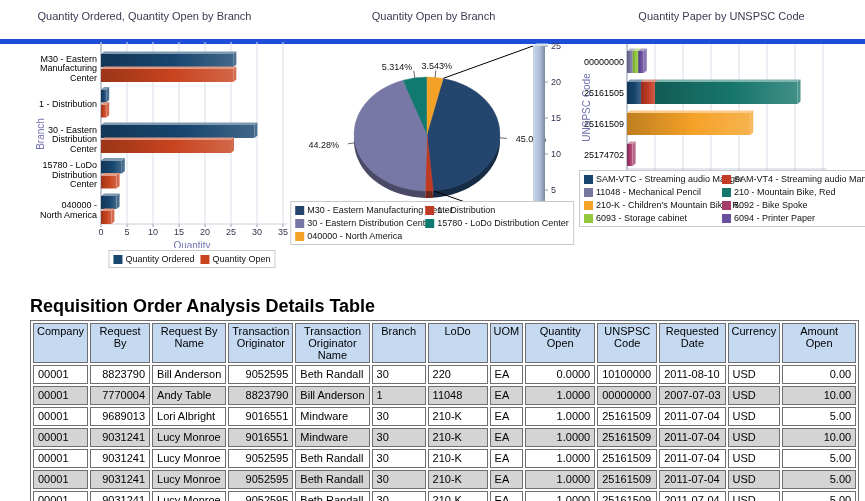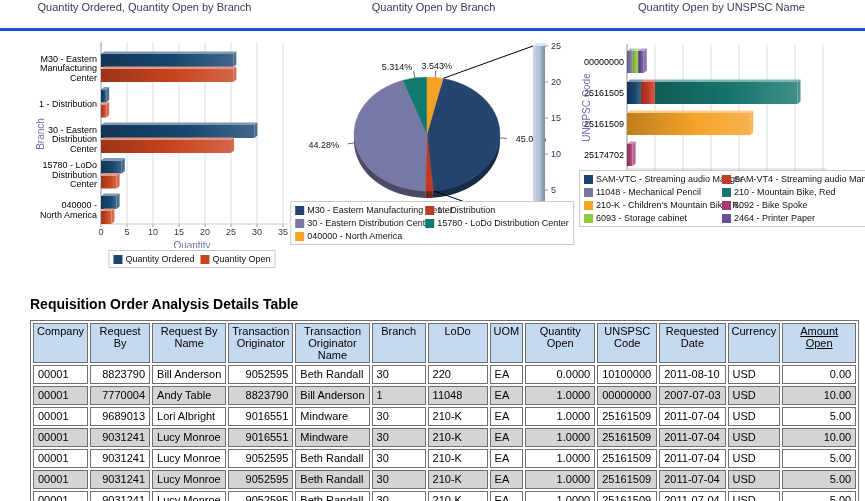--- a/index.html
+++ b/index.html
@@ -1,30 +1,30 @@
 <!DOCTYPE html>
 <html><head>
 <meta charset="utf-8">
 <style>
   html,body{margin:0;padding:0;background:#fff;}
   body{font-family:"Liberation Sans",sans-serif;}
   #app{position:relative;width:865px;height:501px;background:#fff;overflow:hidden;}
   .panel{position:absolute;top:0;height:292px;background:#fff;}
-  .chart-title{height:31px;box-sizing:border-box;padding-top:1px;text-align:center;
-    font-size:11px;color:#3A3A55;border-bottom:3px solid #1d4ed8;white-space:nowrap;}
+  .chart-title{height:44px;box-sizing:border-box;padding-top:10px;text-align:center;
+    font-size:11px;color:#3A3A55;border-bottom:5px solid #1d4ed8;white-space:nowrap;}
   svg.chart{position:absolute;left:0;top:34px;}
   .legend{position:absolute;background:#fff;border:1px solid #C9C9C9;display:grid;
     grid-auto-flow:row;gap:1px 6px;padding:2px 4px;font-size:9px;color:#111;}
   .legend .entry{display:flex;align-items:center;gap:3px;white-space:nowrap;line-height:12px;}
   .swatch{width:9px;height:9px;flex:0 0 9px;display:inline-block;}
   .t-tick{font-size:9px;fill:#33334D;}
   .t-cat{font-size:9px;fill:#000;}
   .t-axis{font-size:10px;fill:#7070B0;}
   .t-pct{font-size:9px;fill:#111;}
-  .tbl-title{position:absolute;left:30px;top:296px;font-size:14px;font-weight:bold;color:#000;letter-spacing:0px;}
+  .tbl-title{position:absolute;left:30px;top:296px;font-size:18px;font-weight:bold;color:#000;letter-spacing:0px;}
   table.rpt{position:absolute;left:30px;top:320px;border-collapse:separate;border-spacing:2px;
     background:#fff;border:1px solid #6F6F6F;font-size:11px;color:#000;}
   table.rpt th{background:#C5D9F1;border:1px solid #6F6F6F;font-weight:normal;padding:1px 3px;
     text-align:center;vertical-align:top;line-height:12px;font-size:11px;}
   table.rpt td{border:1px solid #6F6F6F;padding:1px 4px;white-space:nowrap;line-height:15px;background:#fff;}
   table.rpt tr.alt td{background:#D4D4D4;}
   .l{text-align:left;} .r{text-align:right;}
 </style>
 </head>
 <body>
@@ -238,21 +238,21 @@
           <span>15780 - LoDo Distribution Center</span>
         </div>
         <div class="entry">
           <span class="swatch" style="background: rgb(244, 162, 39);"></span>
           <span>040000 - North America</span>
         </div>
       </div>
     </div>
 
   <div class="panel" id="panel3" style="left:578px;width:287px">
-    <div class="chart-title">Quantity Open by UNSPSC Name</div>
+    <div class="chart-title">Quantity Paper by UNSPSC Code</div>
     <svg class="chart" id="svg3" width="287" height="166">
         <g>
           <line x1="49" y1="10" x2="49" y2="135" stroke="#D9DEE9" stroke-width="1"></line>
           <line x1="49" y1="135" x2="49" y2="138" stroke="#8E9AB0" stroke-width="1"></line>
           <text x="49" y="147" class="t-tick" text-anchor="middle">0</text>
           <line x1="77" y1="10" x2="77" y2="135" stroke="#D9DEE9" stroke-width="1"></line>
           <line x1="77" y1="135" x2="77" y2="138" stroke="#8E9AB0" stroke-width="1"></line>
           <text x="77" y="147" class="t-tick" text-anchor="middle">5</text>
           <line x1="105" y1="10" x2="105" y2="135" stroke="#D9DEE9" stroke-width="1"></line>
           <line x1="105" y1="135" x2="105" y2="138" stroke="#8E9AB0" stroke-width="1"></line>
@@ -374,42 +374,42 @@
         <div class="entry">
           <span class="swatch" style="background: rgb(166, 60, 108);"></span>
           <span>6092 - Bike Spoke</span>
         </div>
         <div class="entry">
           <span class="swatch" style="background: rgb(146, 200, 62);"></span>
           <span>6093 - Storage cabinet</span>
         </div>
         <div class="entry">
           <span class="swatch" style="background: rgb(106, 79, 158);"></span>
-          <span>2464 - Printer Paper</span>
+          <span>6094 - Printer Paper</span>
         </div>
       </div>
     </div>
 
   <div class="tbl-title">Requisition Order Analysis Details Table</div>
   <table class="rpt" id="rpt">
     <thead id="rpt-head">
         <tr>
           <th style="width: 46px; text-align: right;">Company</th>
           <th style="width: 52px;">Request By</th>
           <th style="width: 58px;">Request By Name</th>
           <th style="width: 54px;">Transaction Originator</th>
           <th style="width: 60px;">Transaction Originator Name</th>
           <th style="width: 46px;">Branch</th>
           <th style="width: 52px;">LoDo</th>
           <th style="width: 22px; text-align: right;">UOM</th>
           <th style="width: 62px;">Quantity Open</th>
           <th style="width: 52px;">UNSPSC Code</th>
           <th style="width: 58px;">Requested Date</th>
           <th style="width: 36px; margin-top: 12px;">Currency</th>
-          <th style="width: 66px; text-decoration: underline;">Amount Open</th>
+          <th style="width: 66px;">Amount Open</th>
         </tr>
       </thead>
     <tbody id="rpt-body">
         <tr>
           <td class="l">00001</td>
           <td class="r">8823790</td>
           <td class="l">Bill Anderson</td>
           <td class="r">9052595</td>
           <td class="l">Beth Randall</td>
           <td class="l">30</td>

